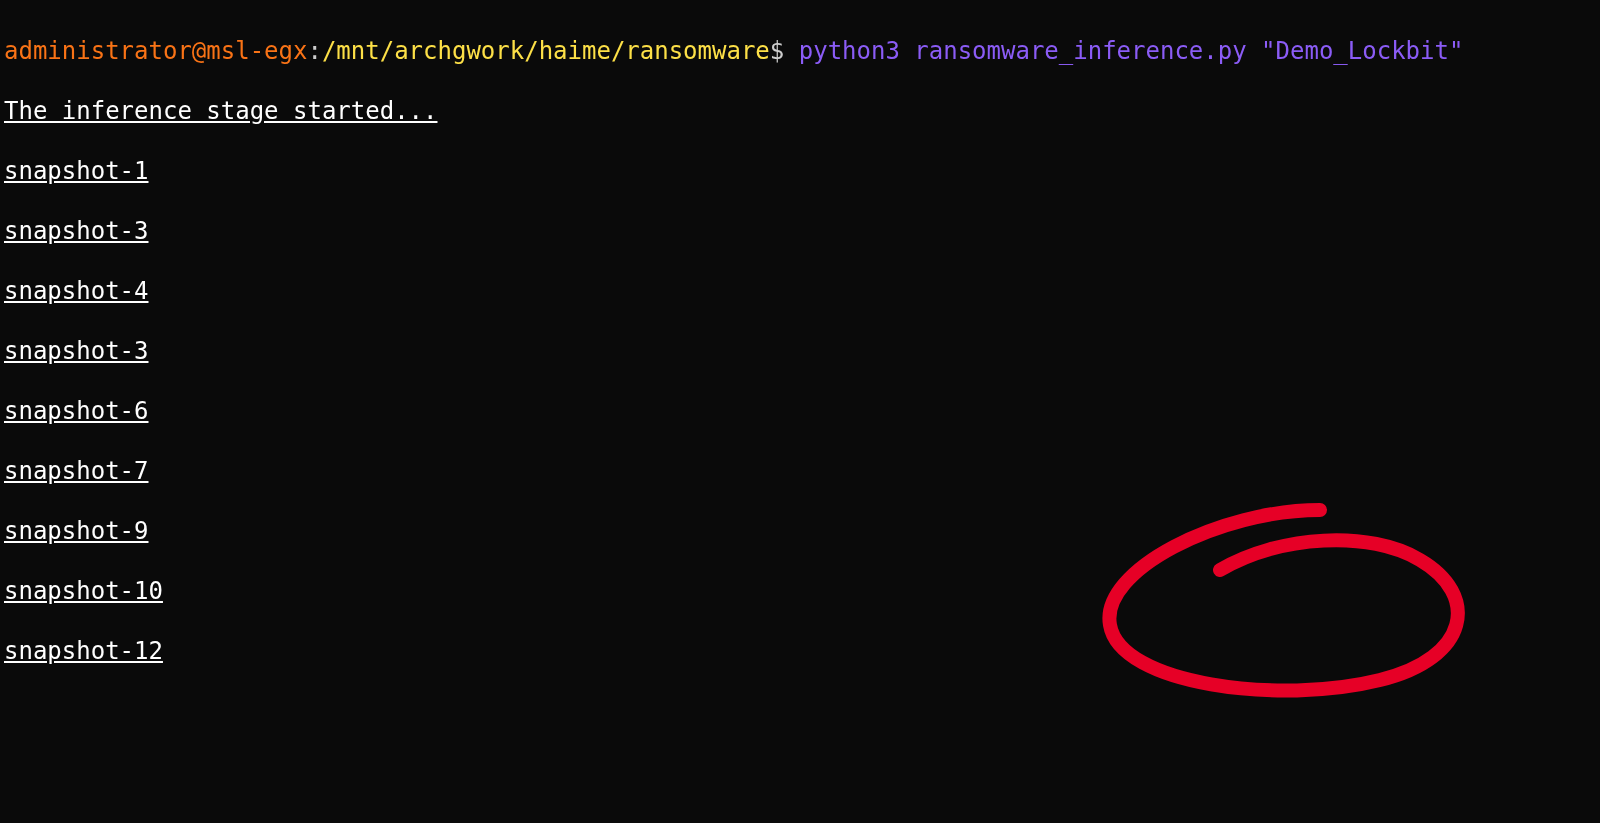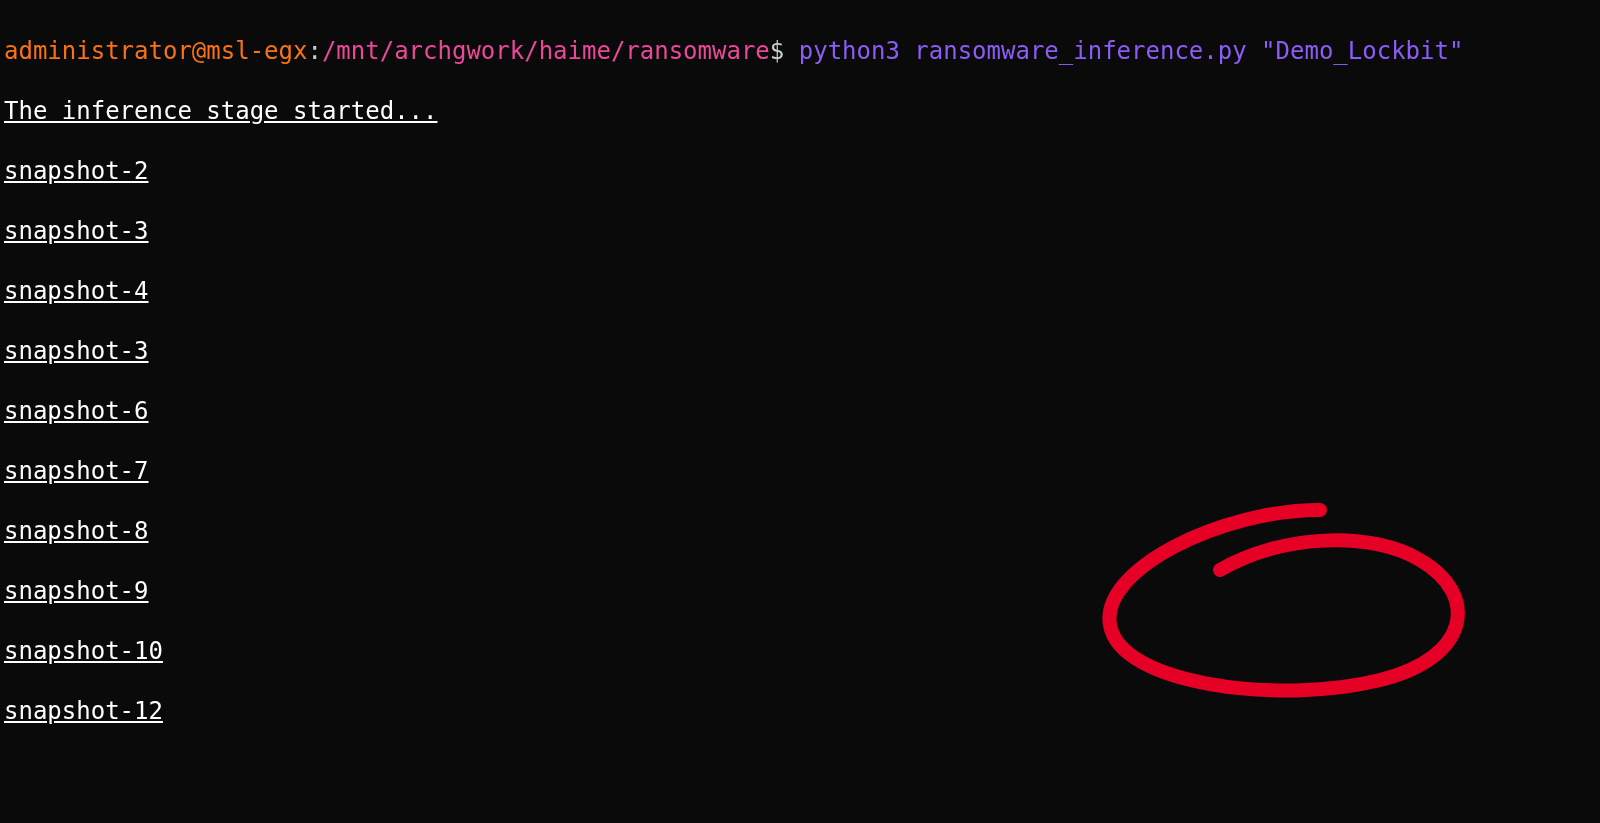--- a/index.html
+++ b/index.html
@@ -14,43 +14,42 @@
     line-height: 30px;
     color: #33ff33;
   }
   .terminal {
     padding: 6px 4px;
     white-space: pre;
     position: relative;
   }
   .prompt-user { color: #f97316; }
   .prompt-sep  { color: #cccccc; }
-  .prompt-path { color: #ec4899; }
+  .prompt-path { color: #fde047; }
   .prompt-dollar { color: #cccccc; }
   .cmd { color: #8b5cf6; }
   .green { color: #ffffff; text-decoration: underline; }
   .line { display: block; }
   .annotation {
     position: absolute;
     pointer-events: none;
   }
 </style>
 </head>
 <body>
 
 <div class="terminal">
 <span class="line"><span class="prompt-user">administrator@msl-egx</span><span class="prompt-sep">:</span><span class="prompt-path">/mnt/archgwork/haime/ransomware</span><span class="prompt-dollar">$</span><span class="cmd"> python3 ransomware_inference.py "Demo_Lockbit"</span></span>
 <span class="line green">The inference stage started...</span>
-<span class="line green">snapshot-2</span>
+<span class="line green">snapshot-1</span>
 <span class="line green">snapshot-3</span>
 <span class="line green">snapshot-4</span>
 <span class="line green">snapshot-3</span>
 <span class="line green">snapshot-6</span>
 <span class="line green">snapshot-7</span>
-<span class="line green">snapshot-8</span>
 <span class="line green">snapshot-9</span>
 <span class="line green">snapshot-10</span>
 <span class="line green">snapshot-12</span>
 
 
 
 
 
 
 

